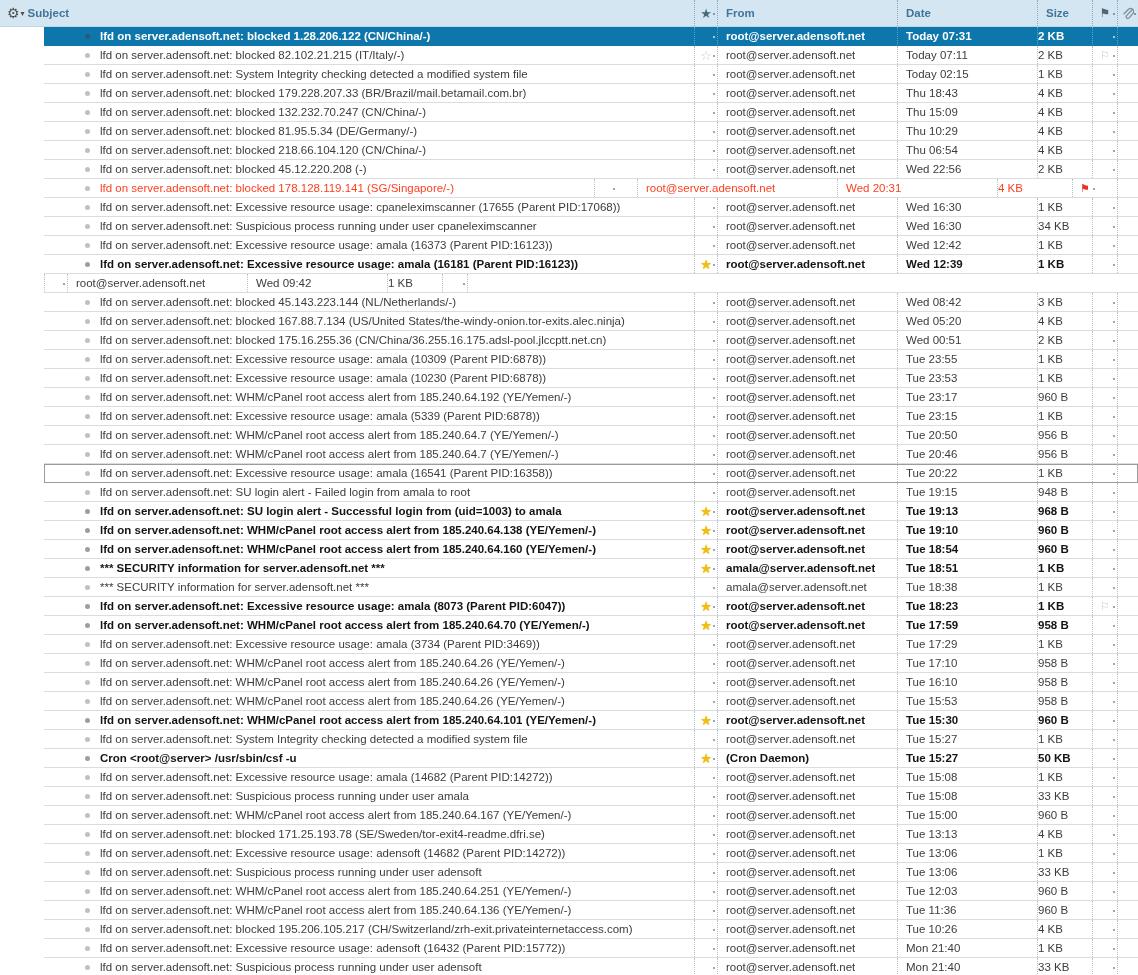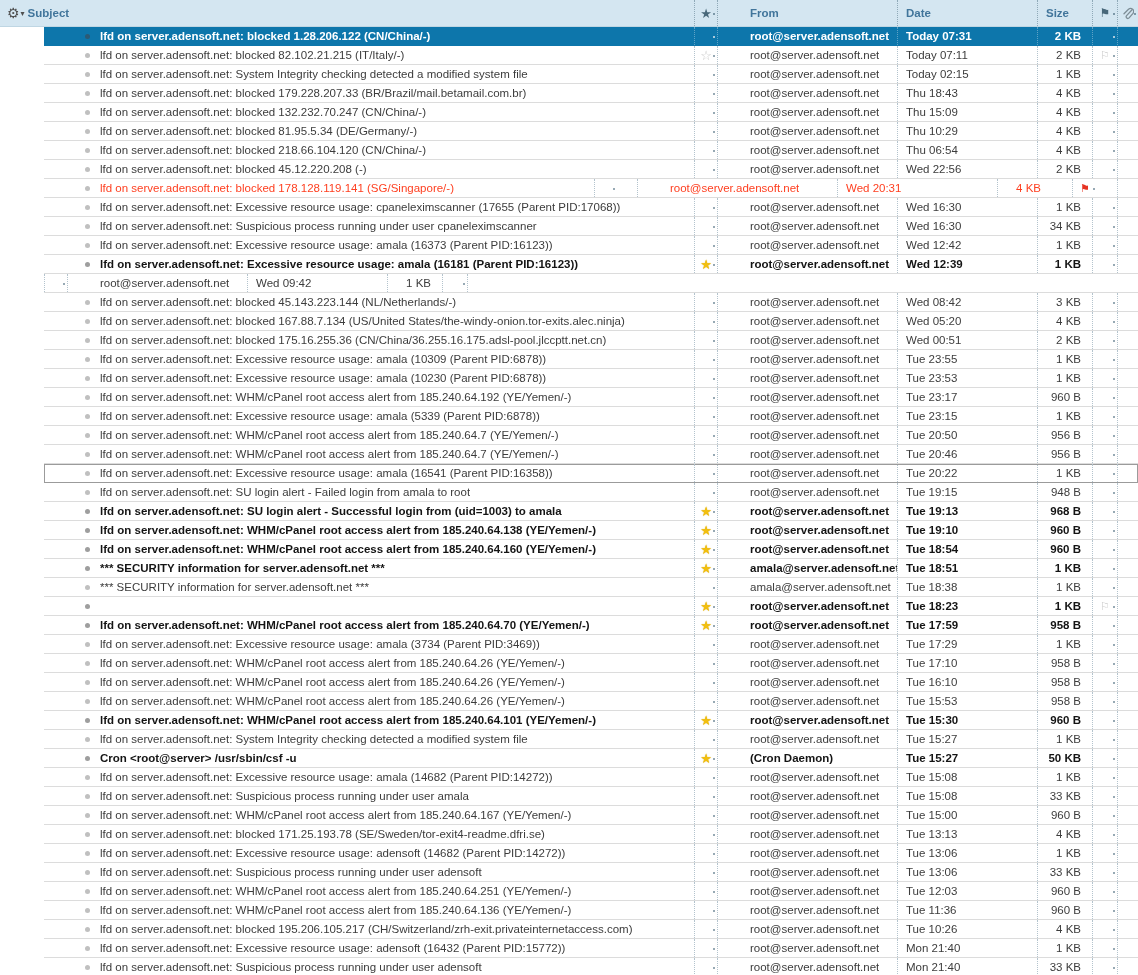--- a/index.html
+++ b/index.html
@@ -11,21 +11,21 @@
   .listheader { display:flex; height:27px; background:#d4e6f1; border-bottom:1px solid #bfd6e3;
                 color:#41759b; font-weight:bold; align-items:center; }
   .listheader .cell { height:100%; display:flex; align-items:center; }
   .hdr-sep { border-left:1px dotted #8fa9b8; }
 
   
   .c-subject { flex:1 1 auto; min-width:0; display:flex; align-items:center; overflow:hidden; }
   .c-star  { width:23px; justify-content:center; position:relative; }
   .c-from  { width:180px; padding-left:8px; overflow:hidden; white-space:nowrap; }
   .c-date  { width:140px; padding-left:8px; white-space:nowrap; }
-  .c-size  { width:55px;  padding-right:11px; justify-content:flex-end; text-align:right; white-space:nowrap; }
+  .c-size  { width:55px;  padding-right:11px; text-align:right; white-space:nowrap; }
   .listheader .c-size { justify-content:flex-start; padding-left:8px; }
   .c-flag  { width:25px; justify-content:center; position:relative; }
   .c-clip  { width:21px; justify-content:center; position:relative; }
 
   .gear-wrap { display:flex; align-items:center; padding-left:7px; cursor:pointer; }
   .gear  { font-family:"DejaVu Sans",sans-serif; font-size:14px; color:#4f4f4f; line-height:1; }
   .caret { font-size:8px; color:#4f4f4f; margin-left:1px; }
   .h-subject-label { margin-left:3px; }
   .hdr-staricon { font-family:"DejaVu Sans",sans-serif; font-size:13px; color:#49687a; line-height:1; }
   .hdr-flagicon { font-family:"DejaVu Sans",sans-serif; font-size:12px; color:#49687a; line-height:1; }
@@ -33,21 +33,21 @@
   
   .rows { height:948px; overflow:hidden;padding-left:44px; }
   .row { display:flex; height:19px; border-bottom:1px solid #dcdcdc; align-items:center;
          cursor:pointer; background:#fff; }
   .row .cell { height:100%; display:flex; align-items:center; }
   .row .c-star, .row .c-from, .row .c-date, .row .c-size, .row .c-flag, .row .c-clip {
          border-left:1px dotted #b3c3cd; }
 
   .dot { width:5px; height:5px; border-radius:50%; background:#c0c0c0; margin-left:41px; margin-right:10px; flex:0 0 auto; }
   .subj { overflow:hidden; white-space:nowrap; text-overflow:clip; }
-  .c-from span { overflow:hidden; white-space:nowrap;margin-left:24px; }
+  .c-from span { overflow:hidden; white-space:nowrap; }
 
   
   .row .c-star::after, .row .c-flag::after {
       content:""; position:absolute; right:2px; top:9px; width:2px; height:2px; background:#97a9b4; }
   .listheader .c-star::after, .listheader .c-flag::after, .listheader .c-clip::after {
       content:""; position:absolute; right:2px; top:13px; width:2px; height:2px; background:#7d98a8; }
 
   .staricon { font-family:"DejaVu Sans",sans-serif; font-size:13px; line-height:1; }
   .star-gold { color:#f2bf0f; text-shadow:0 0 1px #cf9e00; }
   .star-outline { color:#c9c9c9; }
@@ -756,20 +756,21 @@
       <span>1 KB</span>
     </div>
     <div class="cell c-flag">
       <span class="flagicon"></span>
     </div>
     <div class="cell c-clip"></div>
   </div>
       <div class="row unread">
     <div class="cell c-subject">
       <span class="dot"></span>
+      <span class="subj">lfd on server.adensoft.net: Excessive resource usage: amala (8073 (Parent PID:6047))</span>
     </div>
     <div class="cell c-star">
       <span class="staricon star-gold">★</span>
     </div>
     <div class="cell c-from">
       <span>root@server.adensoft.net</span>
     </div>
     <div class="cell c-date">
       <span>Tue 18:23</span>
     </div>

